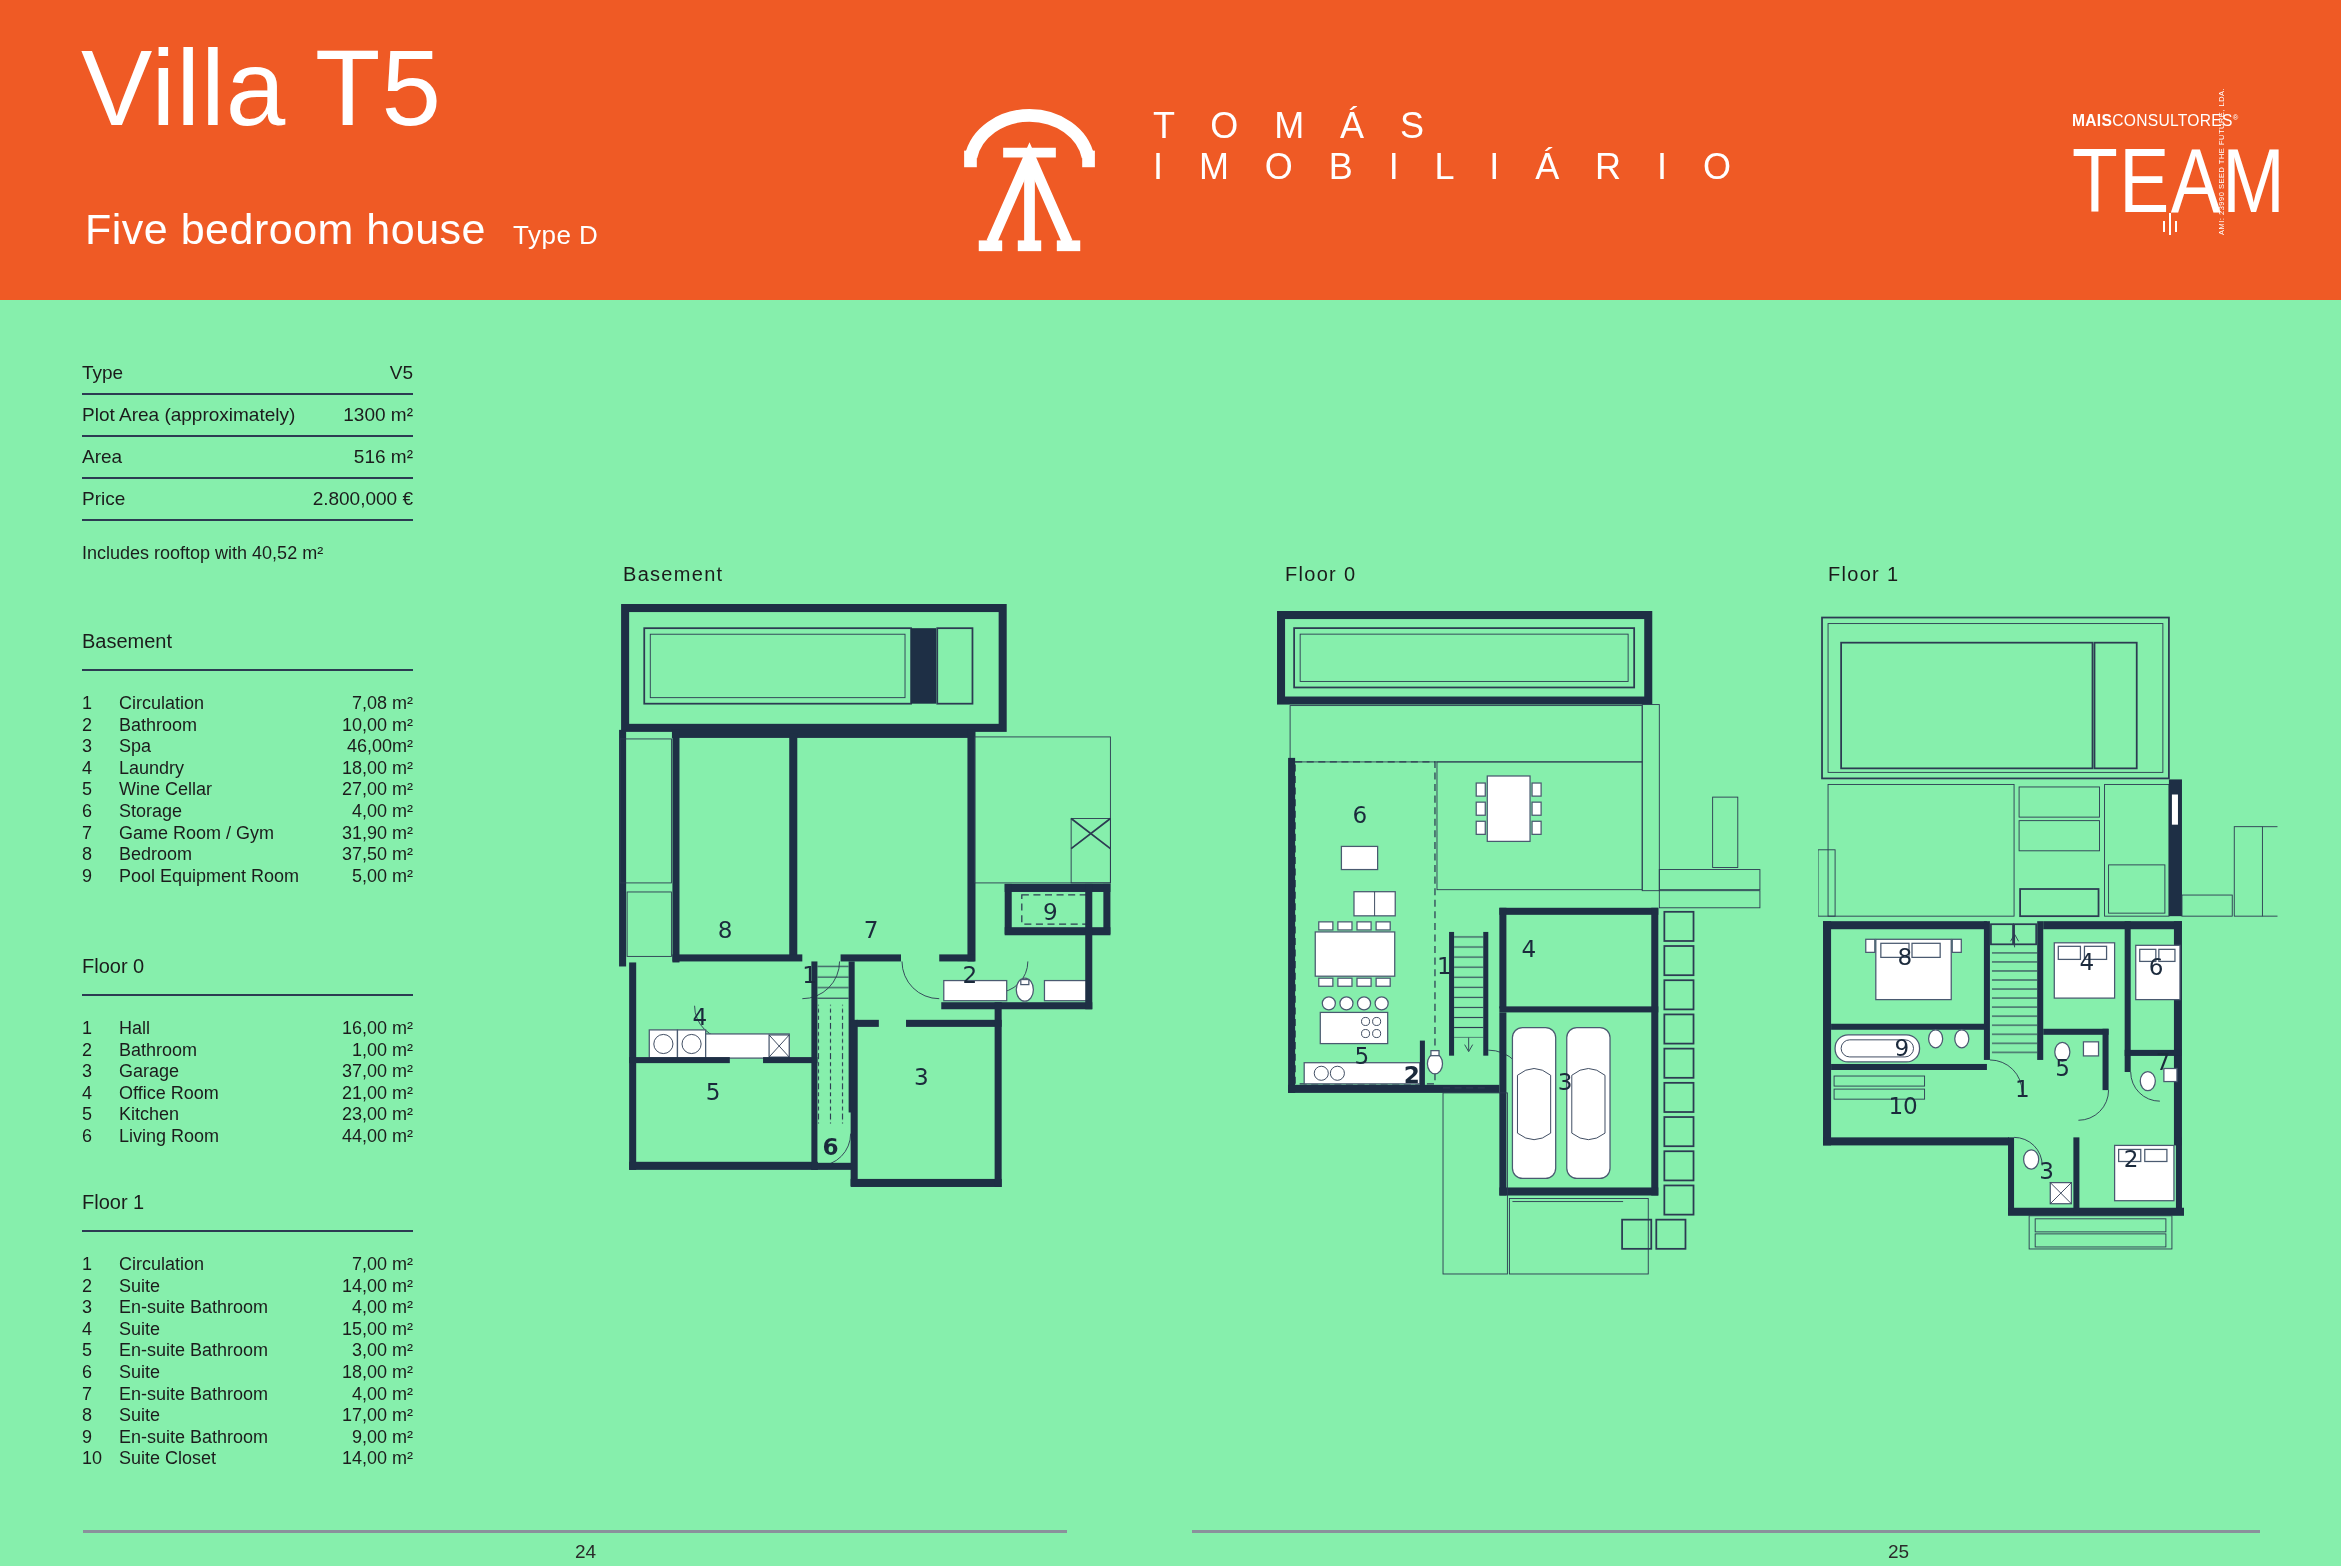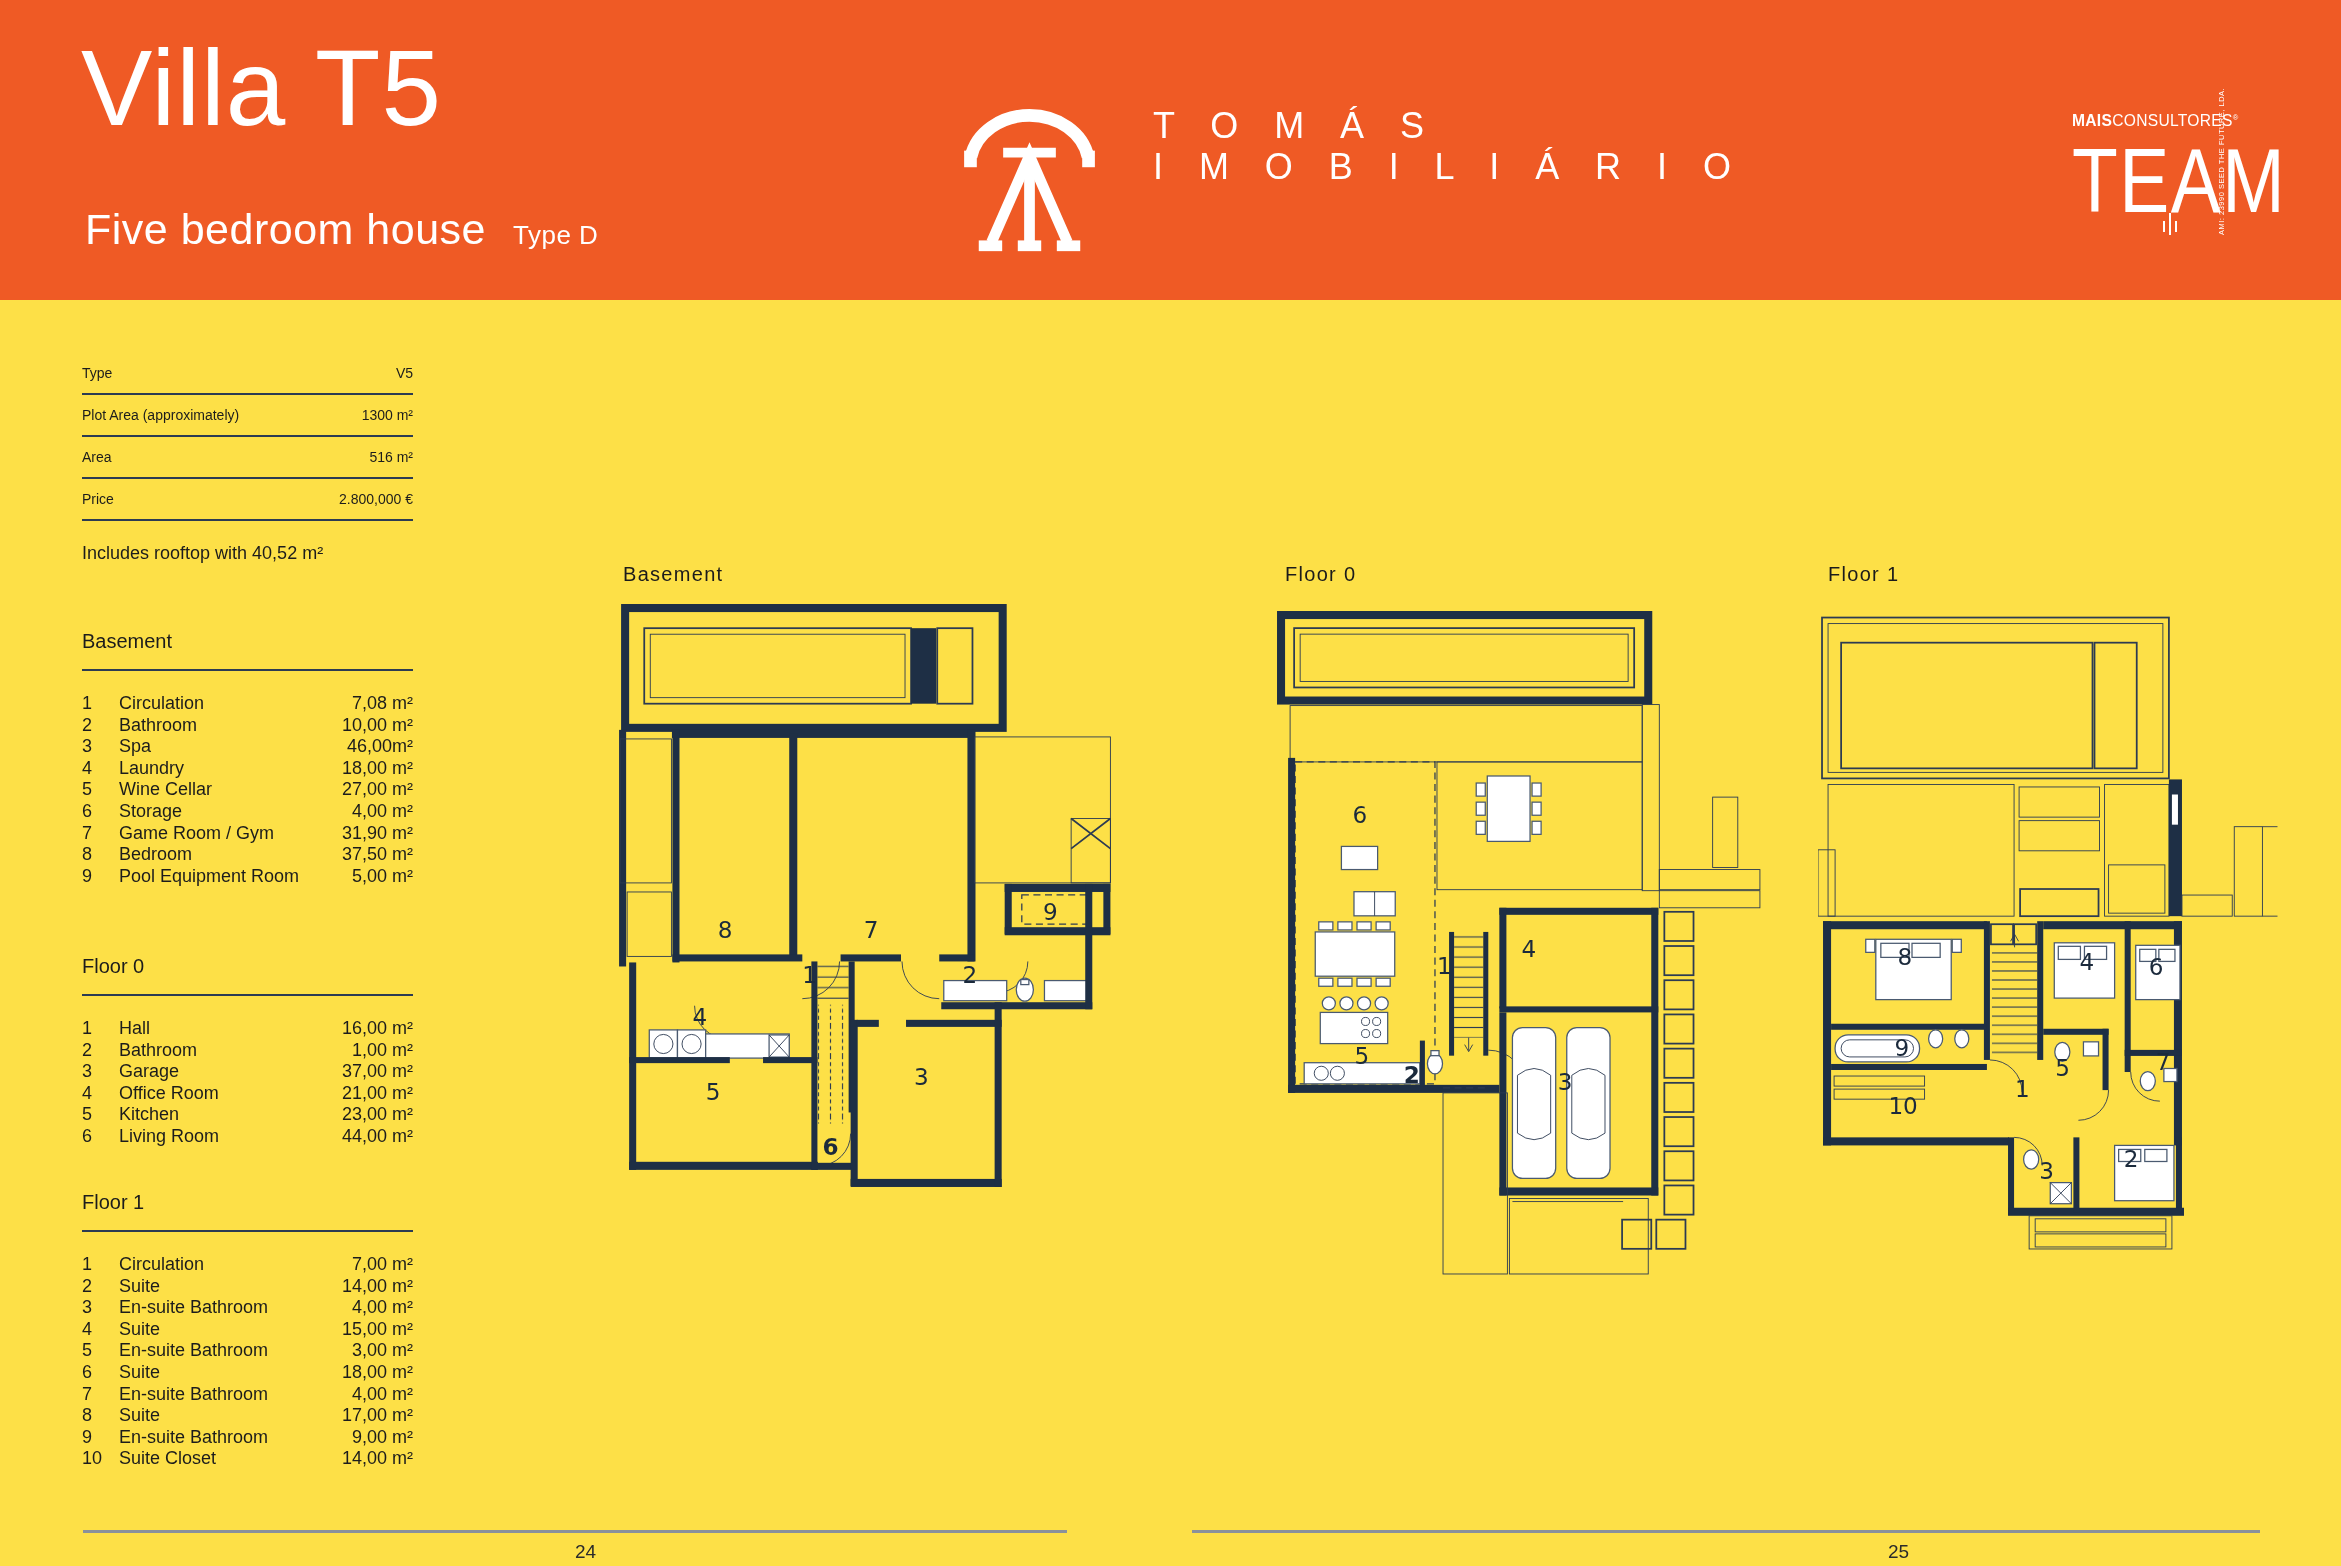--- a/index.html
+++ b/index.html
@@ -5,21 +5,21 @@
   :root{
     --orange:#EF5A25;
     --navy:#1E2F45;
     --line:#2C3B52;
     --ink:#1C1C1C;
     --footline:#8A919B;
   }
   *{margin:0;padding:0;box-sizing:border-box;}
   html,body{background:#fff;}
   body{width:2342px;height:1567px;position:relative;font-family:"Liberation Sans",sans-serif;color:var(--ink);}
-  #page{position:absolute;inset:0;background:#fde047;overflow:hidden;}
+  #page{position:absolute;inset:0;background:#86efac;overflow:hidden;}
 
   
   .header{position:absolute;left:0;top:0;width:2342px;height:300px;background:var(--orange);color:#fff;}
   .title{position:absolute;left:81px;top:35px;font-size:107px;font-weight:200;letter-spacing:1px;line-height:1;}
   .subtitle{position:absolute;left:85px;top:205px;font-size:43px;font-weight:300;letter-spacing:0.5px;white-space:nowrap;}
   .subtitle .type-d{font-size:26px;margin-left:27px;font-weight:400;}
 
   .monogram{position:absolute;left:954px;top:96px;}
   .brandlines{position:absolute;left:1153px;top:105px;}
   .brandlines div{font-size:36px;font-weight:300;letter-spacing:0.36em;line-height:41px;white-space:nowrap;}
@@ -28,21 +28,21 @@
   .mc-line{font-size:15.6px;letter-spacing:0.3px;white-space:nowrap;}
   .mc-line .b{font-weight:bold;}
   .mc-line .l{font-weight:300;}
   .mc-line sup{font-size:7.5px;}
   .team-word{font-size:75px;font-weight:200;letter-spacing:1.5px;line-height:1;transform:scaleY(1.22);transform-origin:top left;margin-top:5px;white-space:nowrap;}
   .team-glyph{position:absolute;left:87px;top:99px;}
   .team-side{position:absolute;left:145px;top:22px;height:101px;font-size:7.5px;letter-spacing:0.5px;writing-mode:vertical-rl;transform:rotate(180deg);white-space:nowrap;font-weight:300;}
 
   
   .specs{position:absolute;left:82px;top:353px;width:331px;}
-  .spec-row{display:flex;justify-content:space-between;align-items:center;height:42px;border-bottom:2px solid var(--line);font-size:14px;font-weight:300;}
+  .spec-row{display:flex;justify-content:space-between;align-items:center;height:42px;border-bottom:2px solid var(--line);font-size:19px;font-weight:300;}
   .note{position:absolute;left:82px;top:543px;font-size:18px;font-weight:300;}
 
   
   .section{position:absolute;left:82px;width:331px;}
   .sec-0{top:630px;} .sec-1{top:955px;} .sec-2{top:1191px;}
   .sec-title{font-size:20px;font-weight:300;padding-bottom:16px;border-bottom:2px solid var(--line);}
   .sec-rows{margin-top:22px;}
   .list-row{display:flex;align-items:baseline;height:21.6px;font-size:18px;font-weight:300;line-height:21.6px;}
   .list-row .num{width:37px;}
   .list-row .name{flex:1;}

